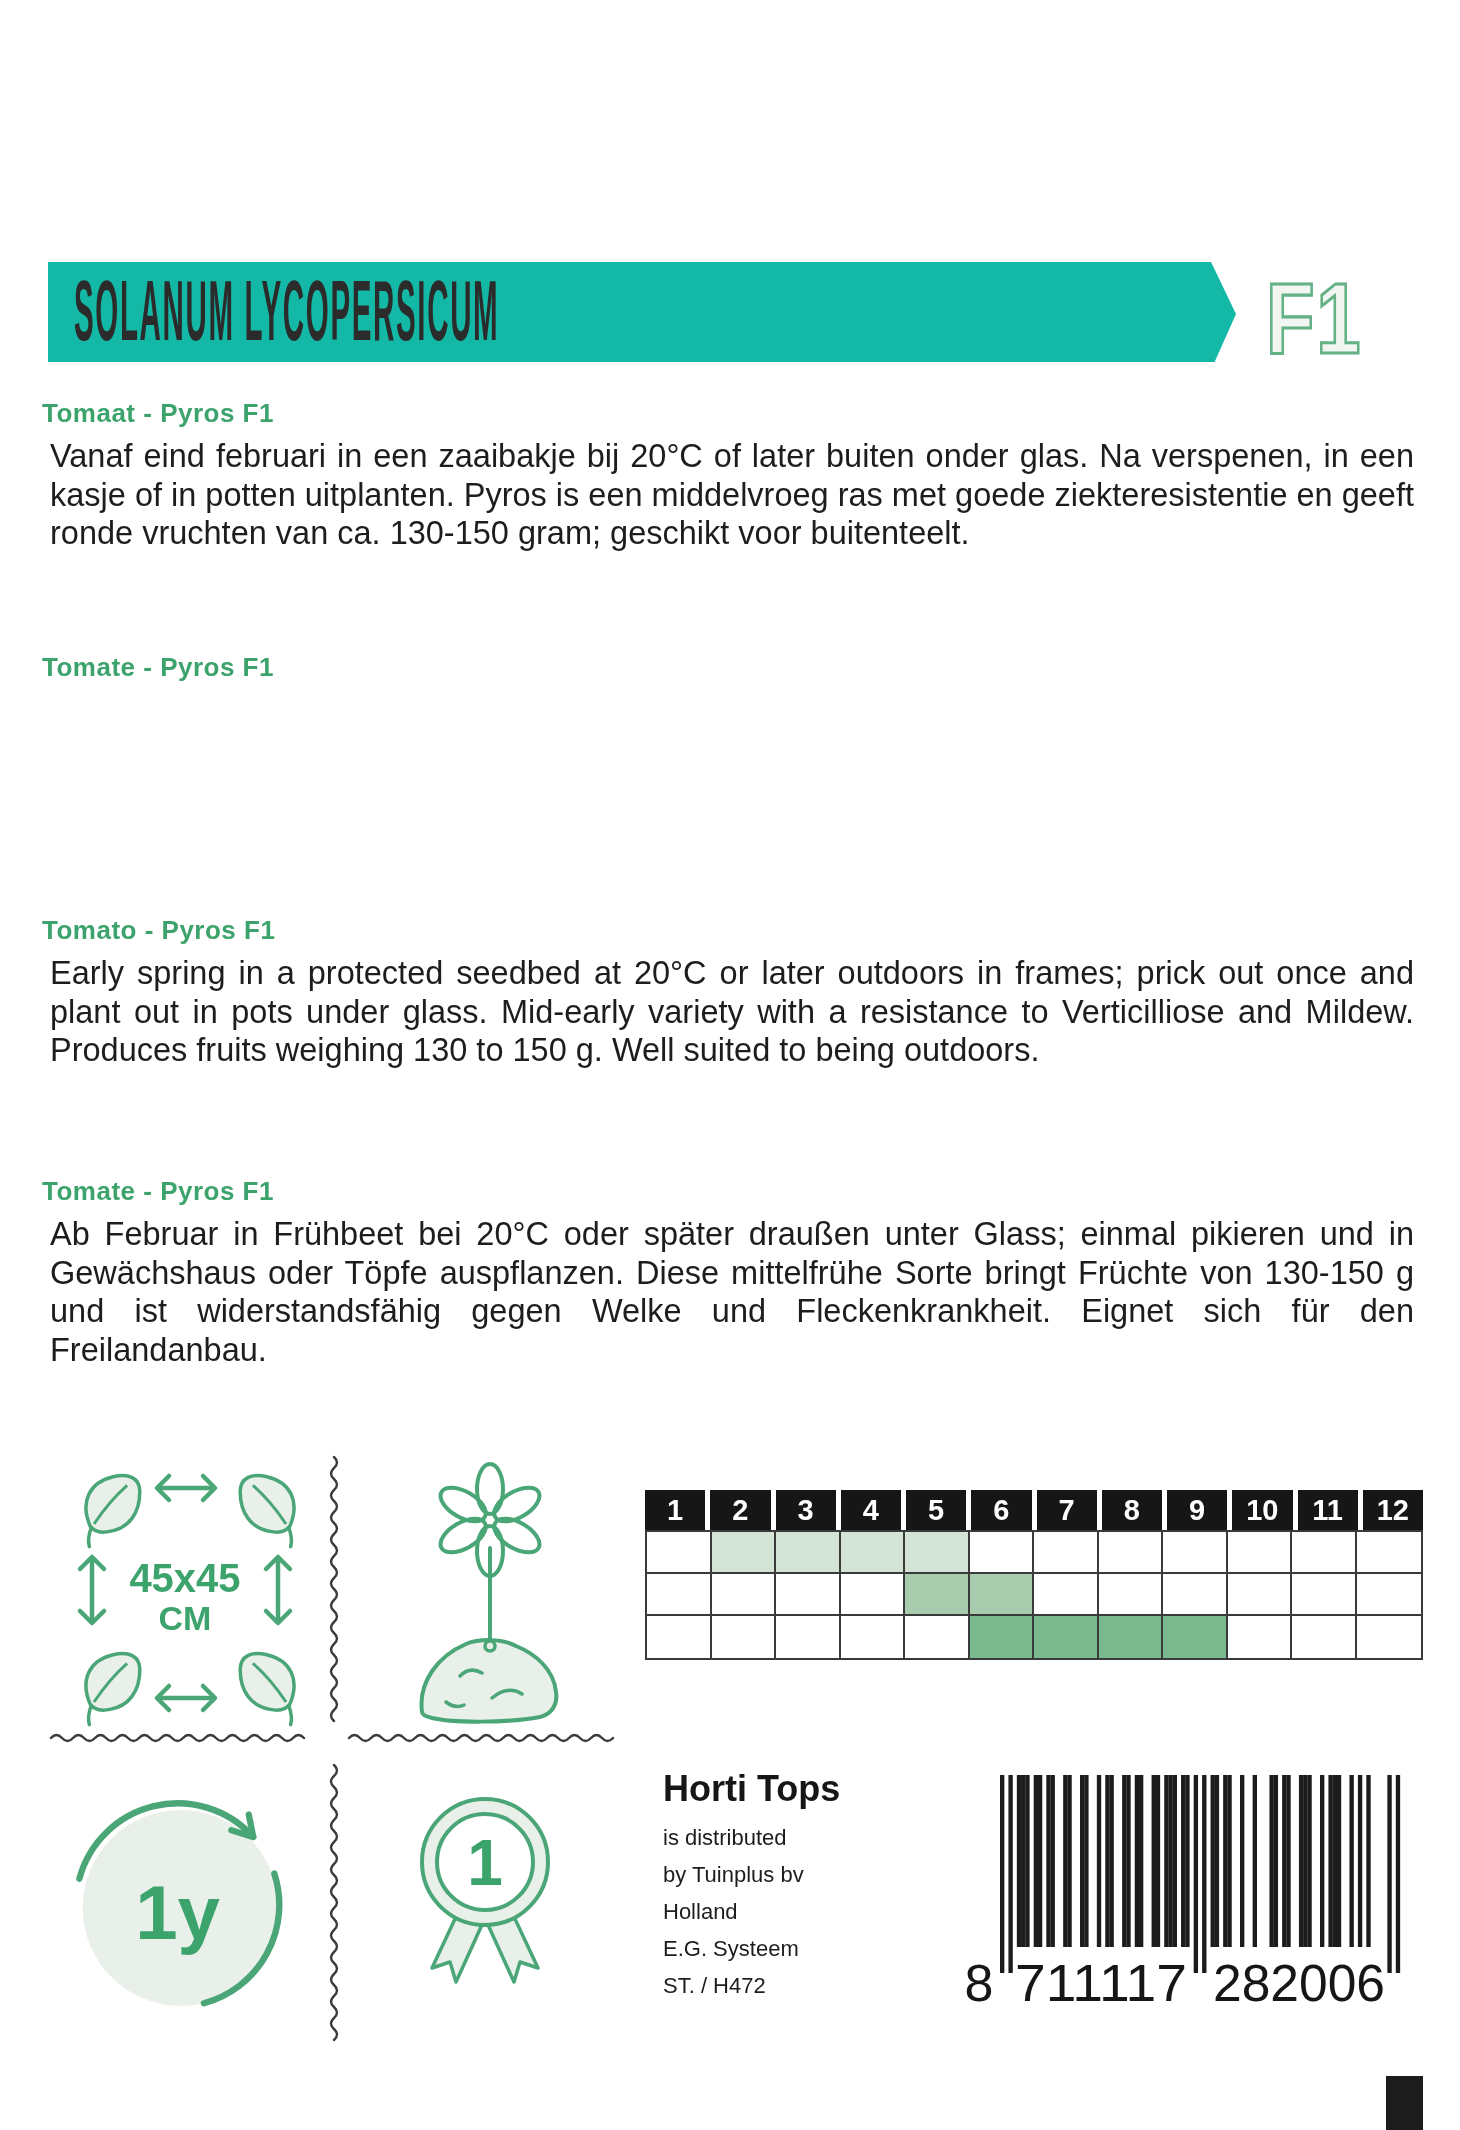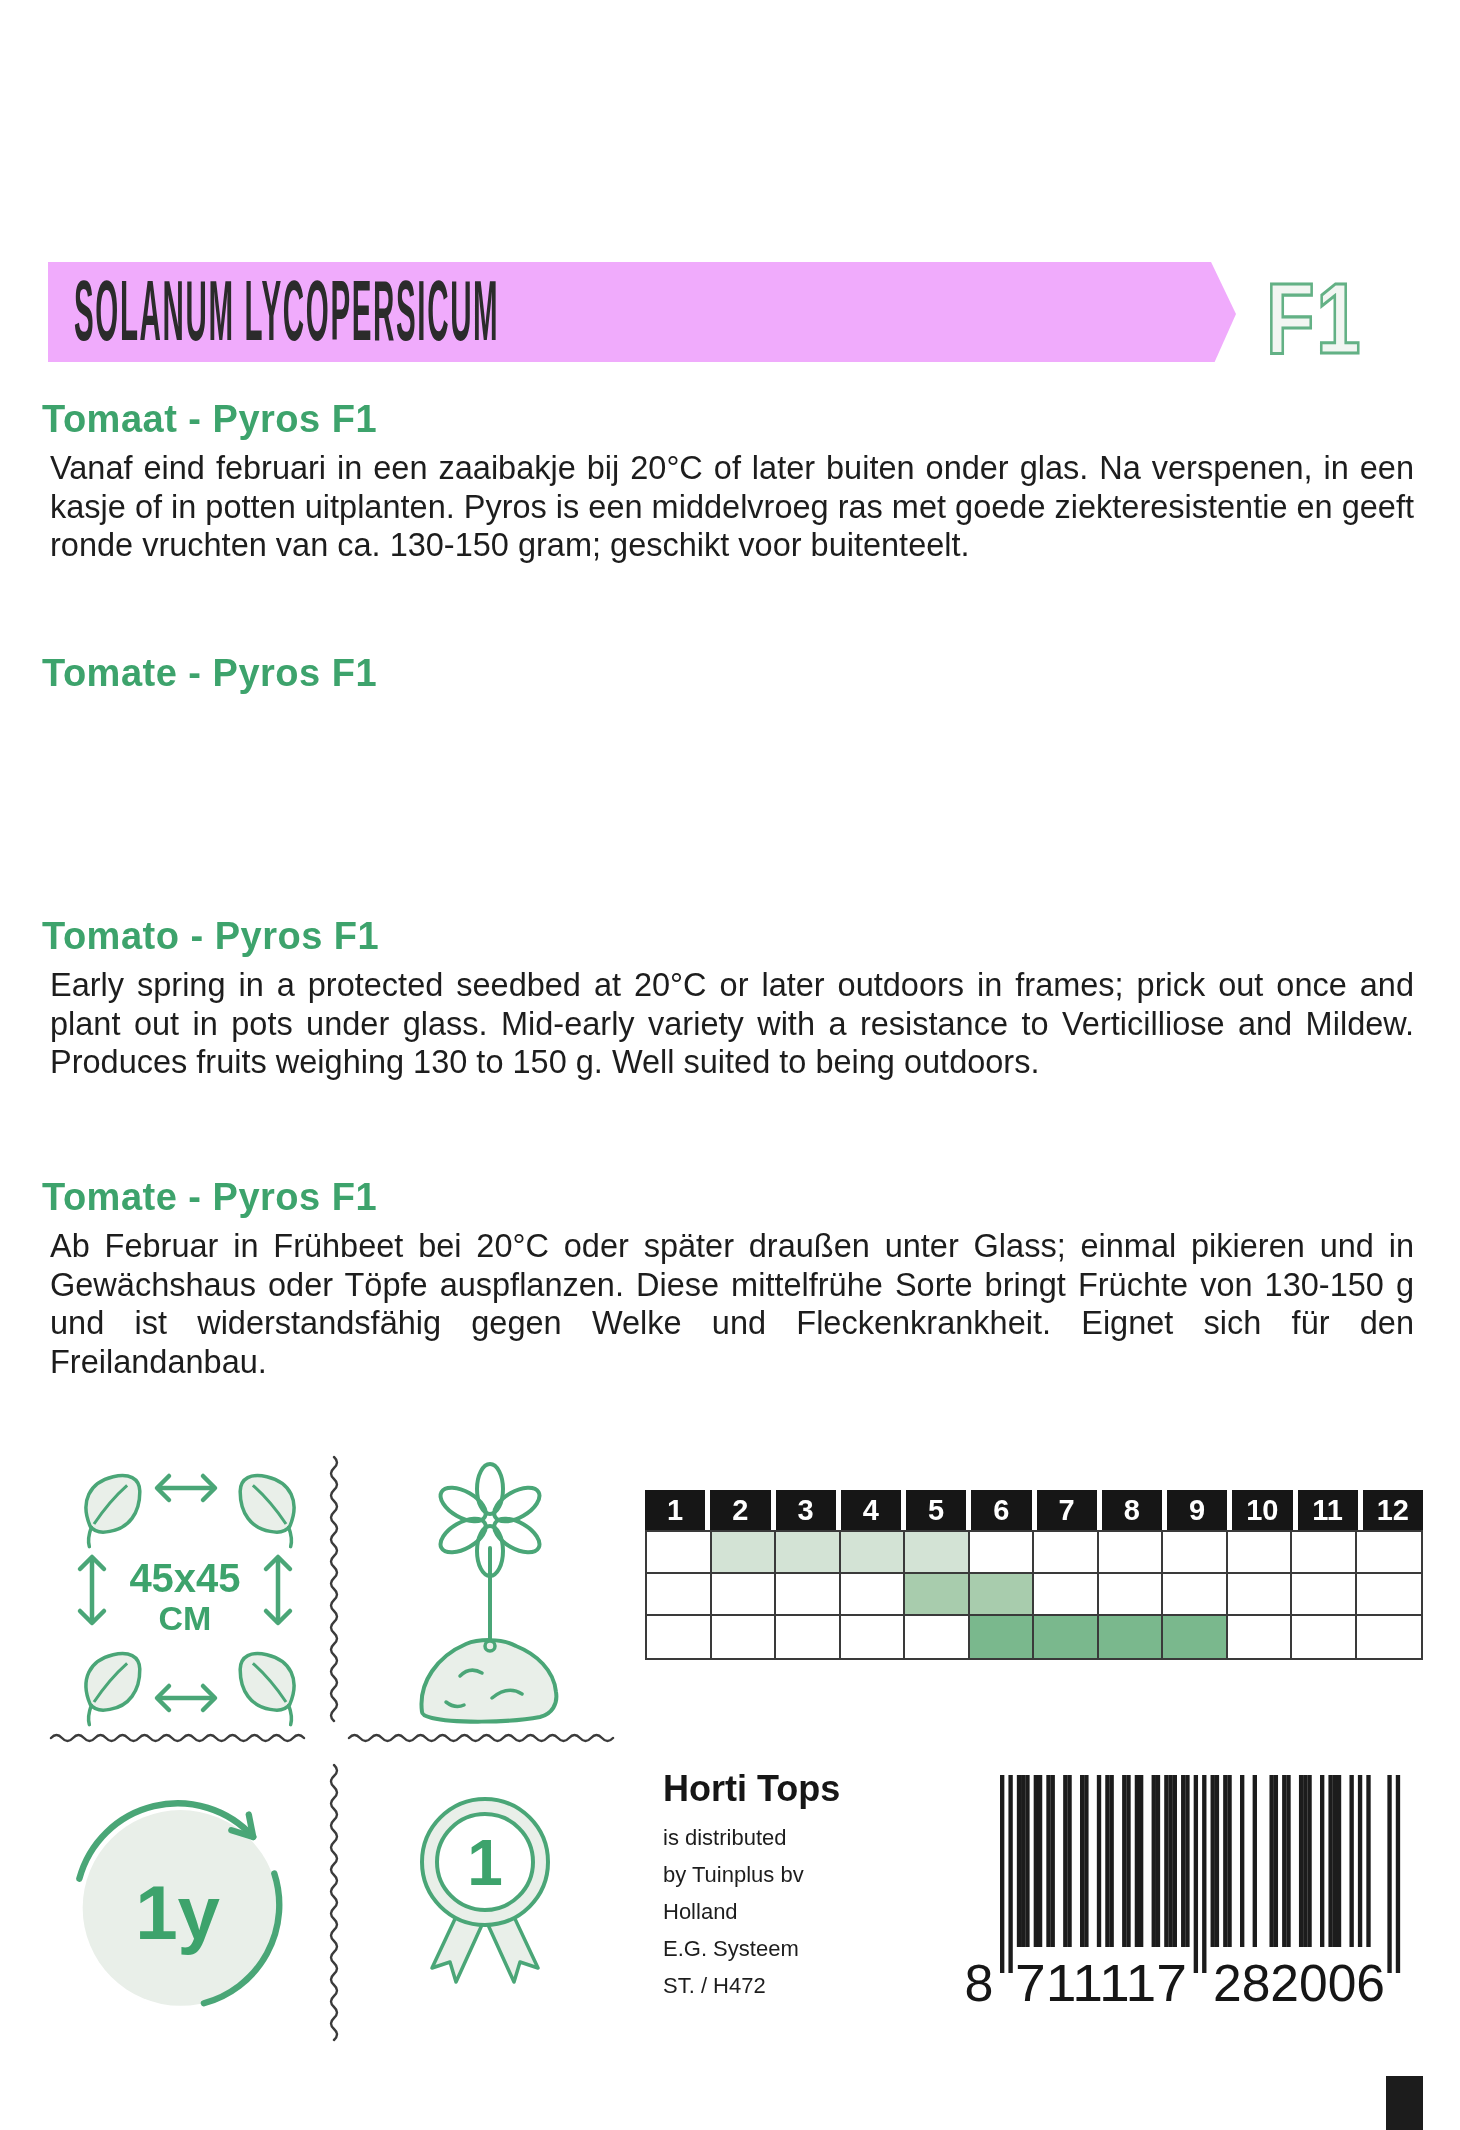--- a/index.html
+++ b/index.html
@@ -1,31 +1,31 @@
 <!DOCTYPE html>
 <html><head>
 <meta charset="utf-8">
 <style>
   html,body{margin:0;padding:0;background:#ffffff;}
   .page{position:relative;width:1460px;height:2130px;background:#ffffff;overflow:hidden;
         font-family:"Liberation Sans", sans-serif;color:#1d1d1d;}
 
   
-  .banner{position:absolute;left:48px;top:262px;width:1188px;height:100px;background:#f0abfc;
+  .banner{position:absolute;left:48px;top:262px;width:1188px;height:100px;background:#14b8a6;
           display:flex;align-items:center;padding-left:26px;box-sizing:border-box;
           clip-path:polygon(0 0, 97.9% 0, 100% 52%, 98.2% 100%, 0 100%);}
   .banner-title{font-size:36px;font-weight:700;letter-spacing:2px;color:#2b2b2b;white-space:nowrap;
           transform:scale(0.82,2.35);transform-origin:left center;}
   .f1-badge{position:absolute;left:1266px;top:250px;width:100px;height:124px;}
 
   
   .sections{position:absolute;left:42px;top:0;width:1380px;}
   .lang-section{position:absolute;left:0;width:1380px;}
   .sec-nl{top:398px;} .sec-fr{top:652px;} .sec-en{top:915px;} .sec-de{top:1176px;}
-  .lang-section h2{margin:0 0 7px 0;font-size:38px;font-weight:700;color:#3da36c;letter-spacing:0.5px;}
+  .lang-section h2{margin:0 0 7px 0;font-size:26px;font-weight:700;color:#3da36c;letter-spacing:0.5px;}
   .lang-section p{margin:8px;font-size:32.5px;line-height:38.5px;text-align:justify;color:#1d1d1d;}
 
   
   .icon-svg{position:absolute;}
   .wave{position:absolute;overflow:visible;}
   .wave path{fill:none;stroke:#3b3b3b;stroke-width:2.4;stroke-linecap:round;}
 
   
   .calendar{position:absolute;left:645px;top:1490px;width:778px;}
   .cal-header{display:grid;grid-template-columns:repeat(12,1fr);column-gap:5px;}

